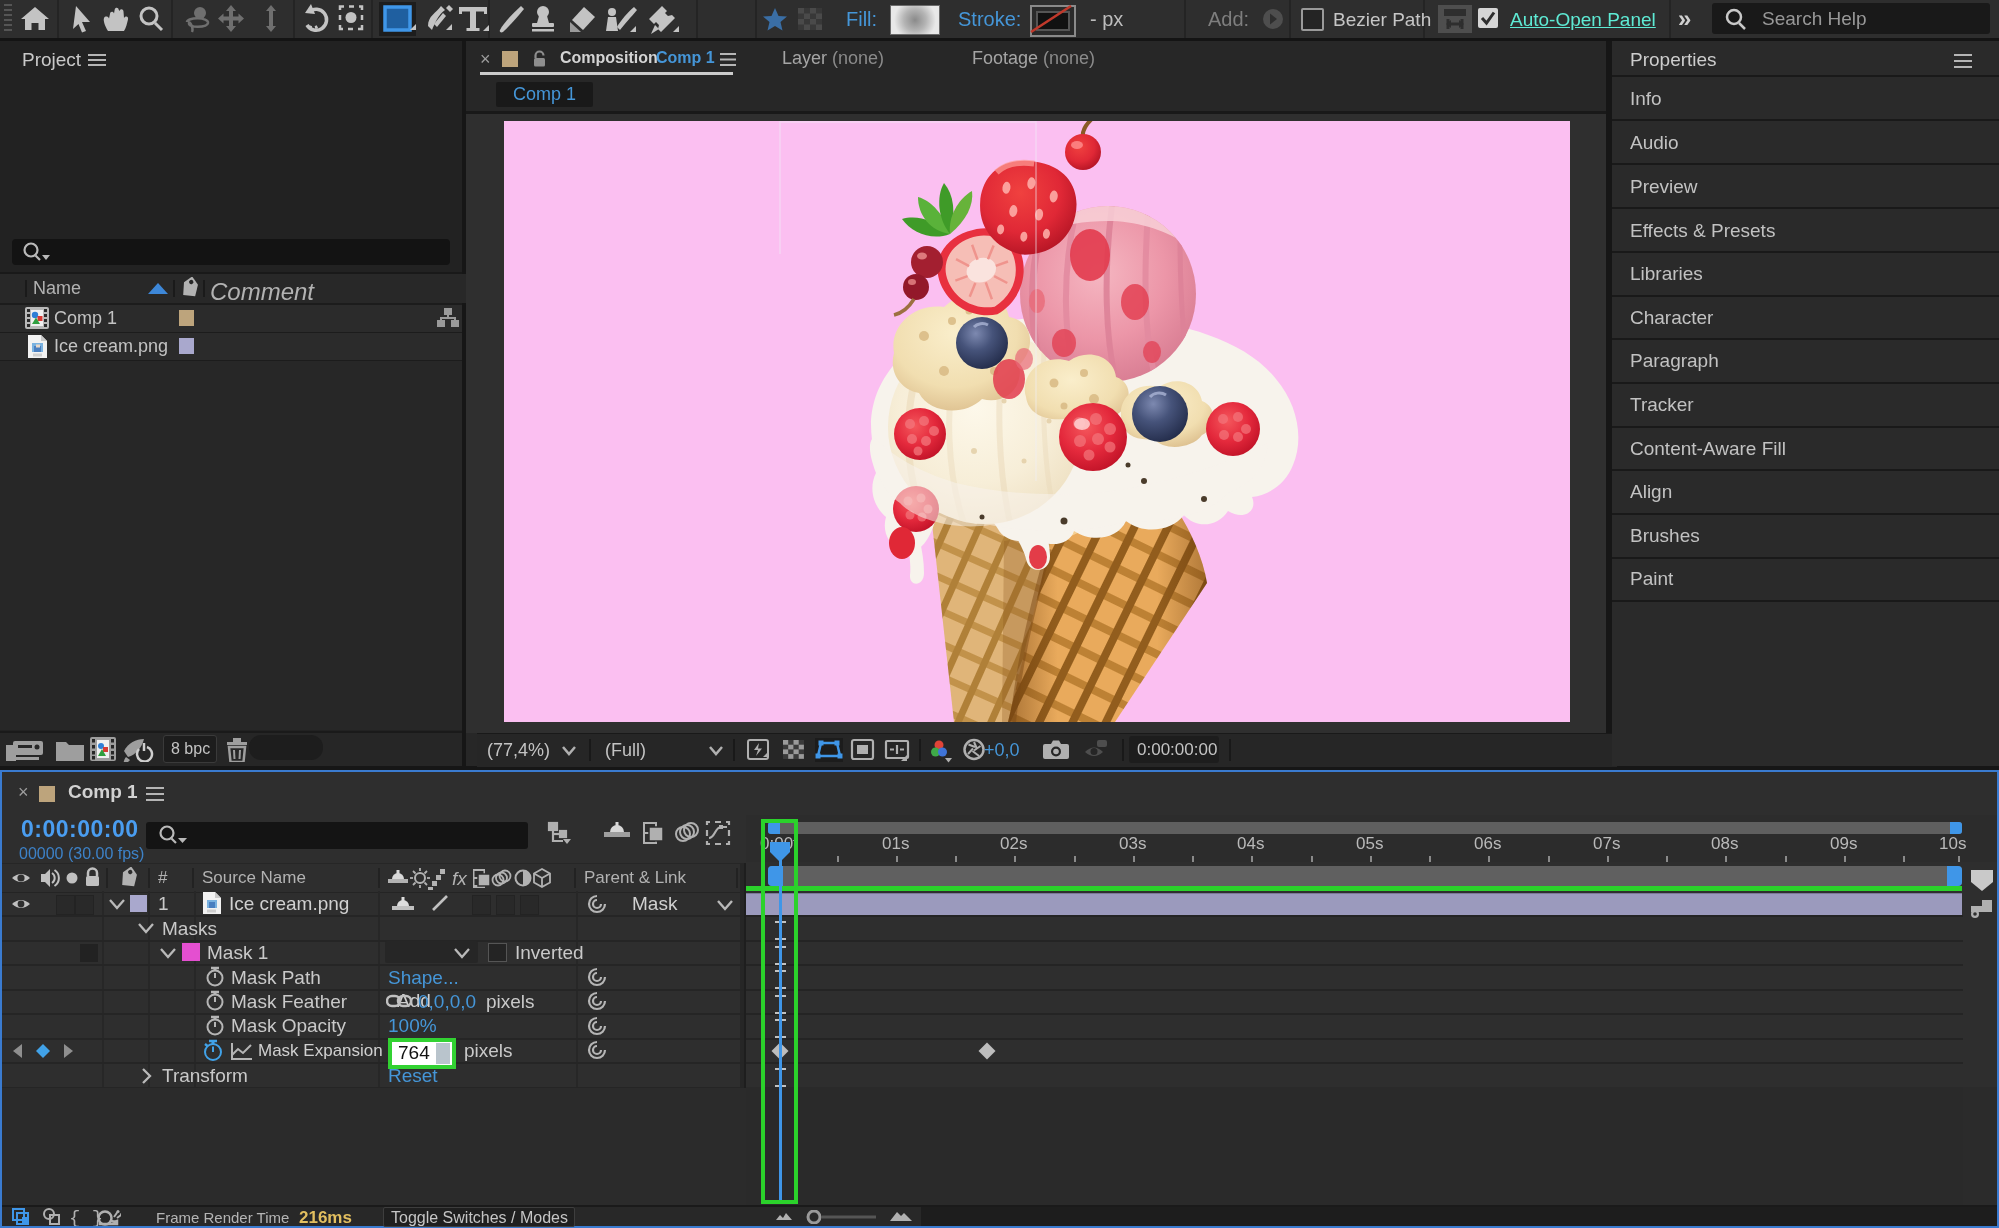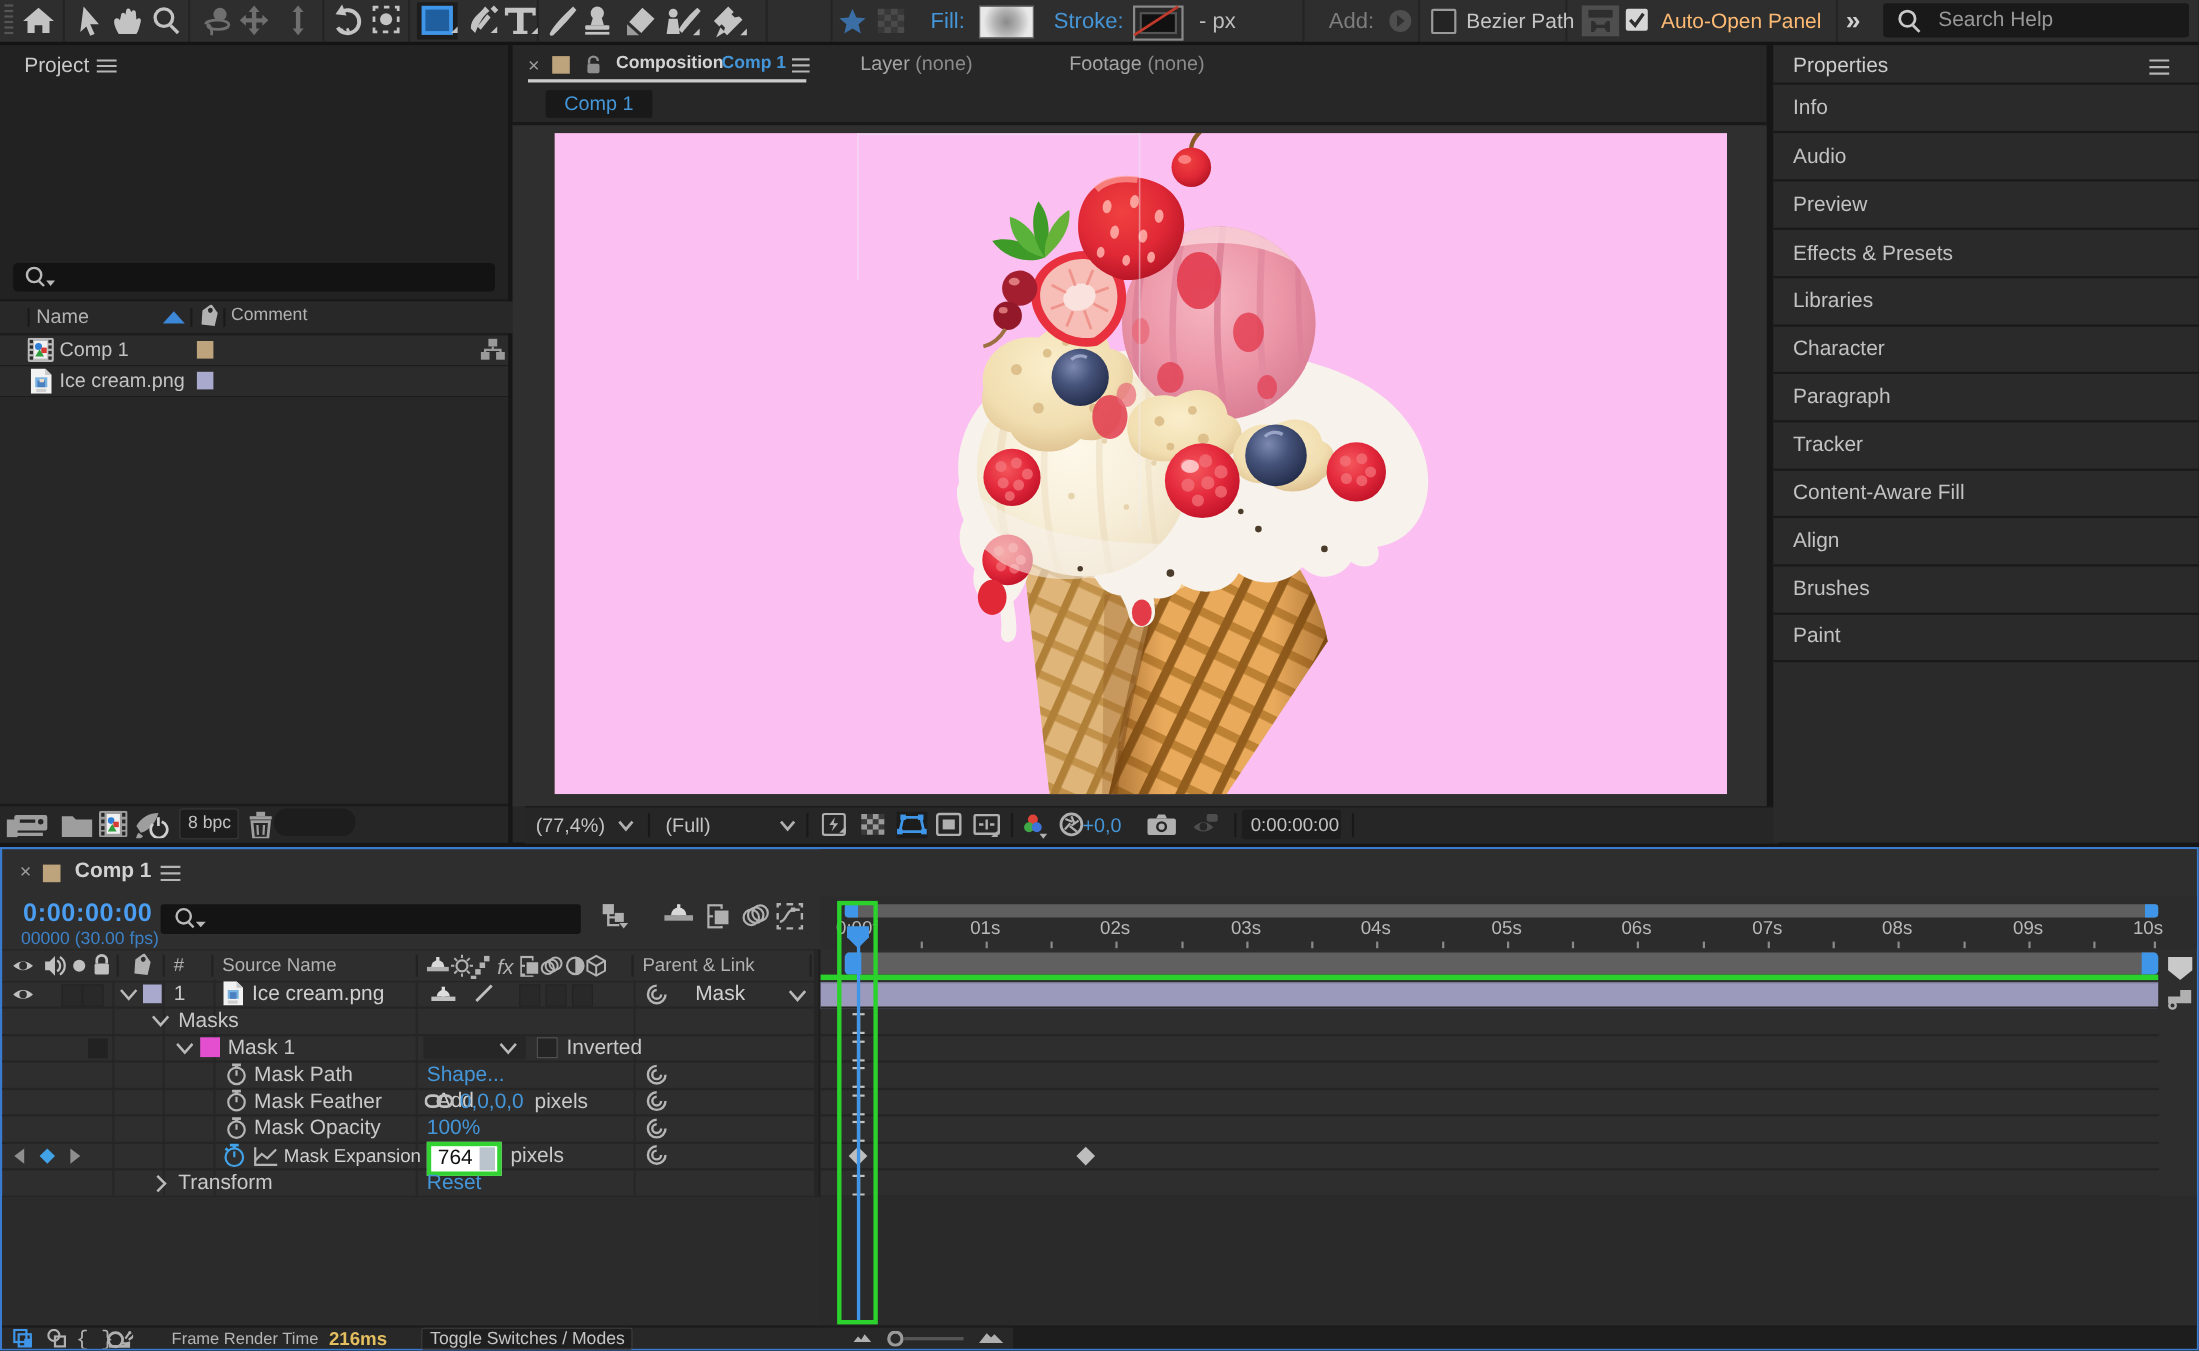--- a/index.html
+++ b/index.html
@@ -151,21 +151,21 @@
           <rect x="6" y="4" width="22" height="7" fill="#2e2e2e"></rect>
           <path d="M10 14 L10 24 M10 19 L24 19 M24 14 L24 24" stroke="#2e2e2e" stroke-width="3" fill="none"></path>
           <path d="M8 19 l5 -4 l0 8 z M26 19 l-5 -4 l0 8 z" fill="#2e2e2e"></path>
         </svg>
   </div>
   <div class="abs" style="left:1478px;top:8px;width:20px;height:20px;background:#d6d6d6;border-radius:2px;">
     <svg class="abs" style="left:0;top:0" width="20" height="20">
           <path d="M4 10 L8.5 15 L16 4.5" stroke="#2e2e2e" stroke-width="3" fill="none"></path>
         </svg>
   </div>
-  <span class="abs txt" style="left:1510px;top:9px;font-size:19px;color:#fdba74;">Auto-Open Panel</span>
+  <span class="abs txt" style="left:1510px;top:9px;font-size:19px;color:#5eead4;text-decoration:underline;">Auto-Open Panel</span>
   <span class="abs txt" style="left:1678px;top:5px;font-size:24px;color:#d0d0d0;font-weight:bold;">»</span>
   <div class="abs" style="left:1712px;top:3px;width:278px;height:31px;background:#191919;border-radius:3px;">
     <svg class="abs" style="left:12px;top:5px;" width="24" height="24">
           <g stroke="#c9c9c9" stroke-width="2.5" fill="none">
             <circle cx="10" cy="9" r="7"></circle>
             <line x1="15" y1="15" x2="21" y2="21"></line>
           </g>
         </svg>
     <span class="abs txt" style="left:50px;top:5px;font-size:19px;color:#989898;">Search Help</span>
   </div>
@@ -197,21 +197,21 @@
     <span class="abs txt" style="left:33px;top:4px;font-size:18px;color:#b2b2b2;">Name</span>
     <svg class="abs" style="left:147px;top:8px;" width="22" height="13">
           <path d="M11 1 L21 12 L1 12 Z" fill="#3d87d8"></path>
         </svg>
     <div class="abs" style="left:173px;top:6px;width:2px;height:17px;background:#1a1a1a;"></div>
     <svg class="abs" style="left:179px;top:3px;" width="23" height="23">
           <path d="M10 3 L20 3 L20 13 L11 21 L2 13 Z" fill="#b2b2b2" transform="rotate(-35 11 12)"></path>
           <circle cx="16" cy="7" r="2.2" fill="#282828" transform="rotate(-35 11 12)"></circle>
         </svg>
     <div class="abs" style="left:203px;top:6px;width:2px;height:17px;background:#1a1a1a;"></div>
-    <span class="abs txt" style="left:210px;top:4px;font-size:16px;color:#b2b2b2;">Comment</span>
+    <span class="abs txt" style="left:210px;top:4px;font-size:24px;color:#b2b2b2;font-style:italic;">Comment</span>
   </div>
   <div class="abs" style="left:0;top:262px;width:462px;height:2px;background:#1c1c1c;"></div>
 
   <div class="abs" style="left:0;top:264px;width:462px;height:27px;background:#2b2b2b;">
 
     <svg class="abs" style="left:25px;top:2px;" width="24" height="22">
       <rect x="0" y="0" width="24" height="22" rx="2" fill="#b9b9b9"></rect>
       <g fill="#2b2b2b">
             <rect x="2" y="2" width="3" height="3"></rect>
             <rect x="2" y="7" width="3" height="3"></rect>

